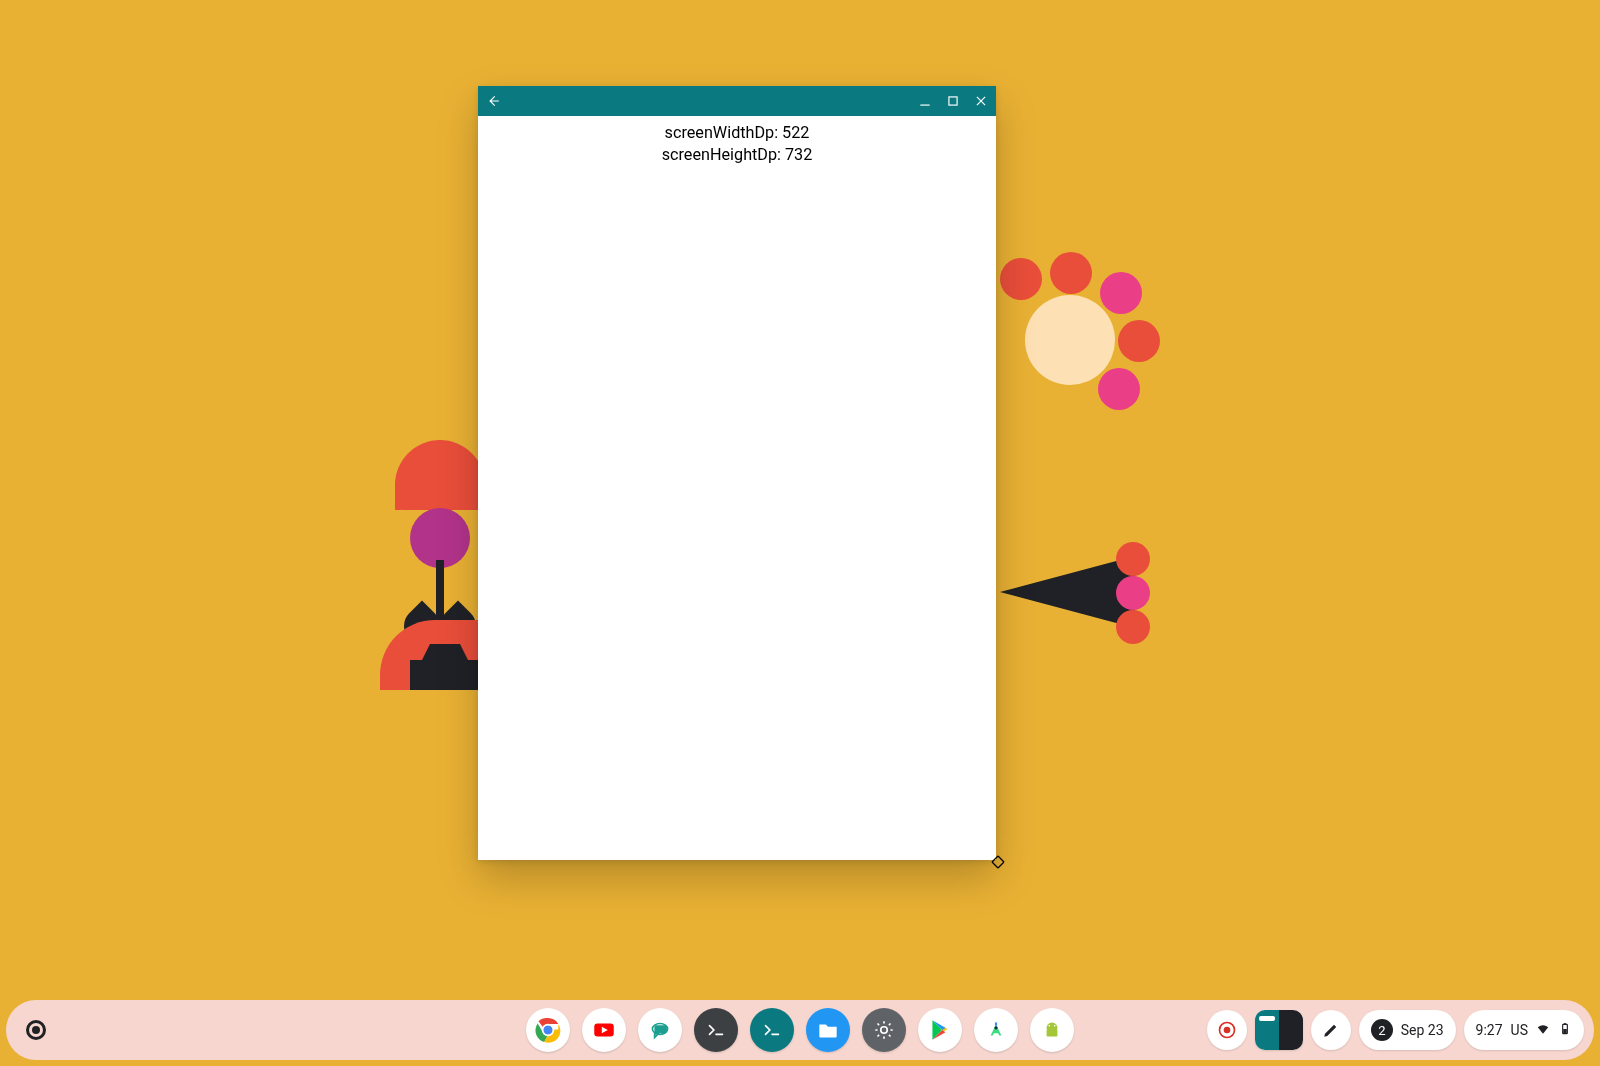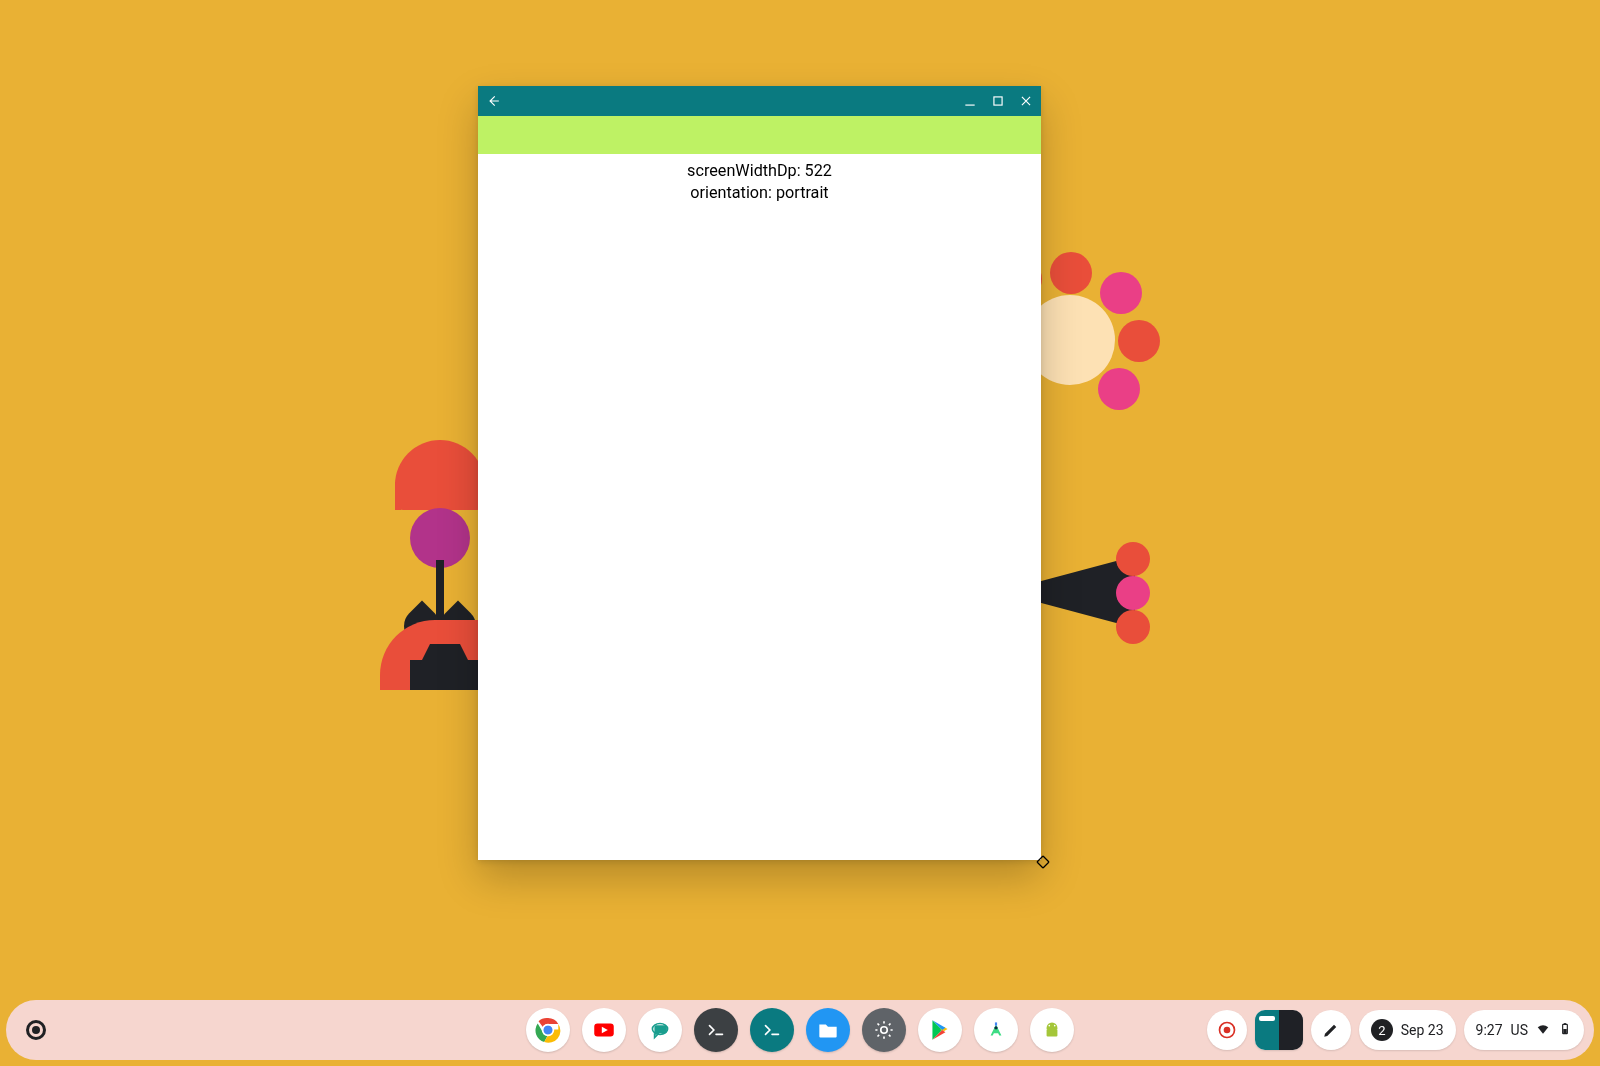--- a/index.html
+++ b/index.html
@@ -69,25 +69,25 @@
     }
     .potbase::before{
       content:""; position:absolute; top:-16px; left:10px; width:50px; height:20px; background:#1f2126;
       clip-path:polygon(20% 0,80% 0,100% 100%,0 100%);
     }
 
     
     .app-window {
       position: absolute;
       top: 86px; left: 478px;
-      width: 563px; height: 774px;
+      width: 518px; height: 774px;
       background: #bef264;
       box-shadow: 0 18px 38px rgba(0,0,0,.22), 0 2px 6px rgba(0,0,0,.12);
       z-index: 5;
-      display: flex; flex-direction: column; gap: 38px;
+      display: flex; flex-direction: column;
     }
     .titlebar {
       height: 30px;
       background: #0a7a80;
       display:flex; align-items:center; justify-content:space-between;
       padding: 0 8px;
     }
     .tb-left, .tb-right { display:flex; gap:14px; align-items:center; }
     .tb-icon { width:14px; height:14px; color:#fff; display:flex; align-items:center; justify-content:center; cursor:pointer; }
     .tb-icon svg{width:14px;height:14px;stroke:#fff;fill:none;stroke-width:2;}
@@ -206,21 +206,21 @@
       </span>
       <span class="tb-icon">
         <svg viewBox="0 0 24 24">
             <path d="M5 5 L19 19 M19 5 L5 19"></path>
           </svg>
       </span>
     </div>
   </div>
   <div class="app-content">
     <div>screenWidthDp: 522</div>
-    <div>orientation: portrait</div>
+    <div>screenHeightDp: 732</div>
   </div>
   <div class="resize-handle">
     <svg viewBox="0 0 16 16">
         <path d="M2 8 L8 2 M2 8 L8 14 M14 8 L8 2 M14 8 L8 14" stroke="#000" stroke-width="1.3" fill="none"></path>
       </svg>
   </div>
 </div>
 
 <div class="shelf">
   <div class="launcher-btn">

